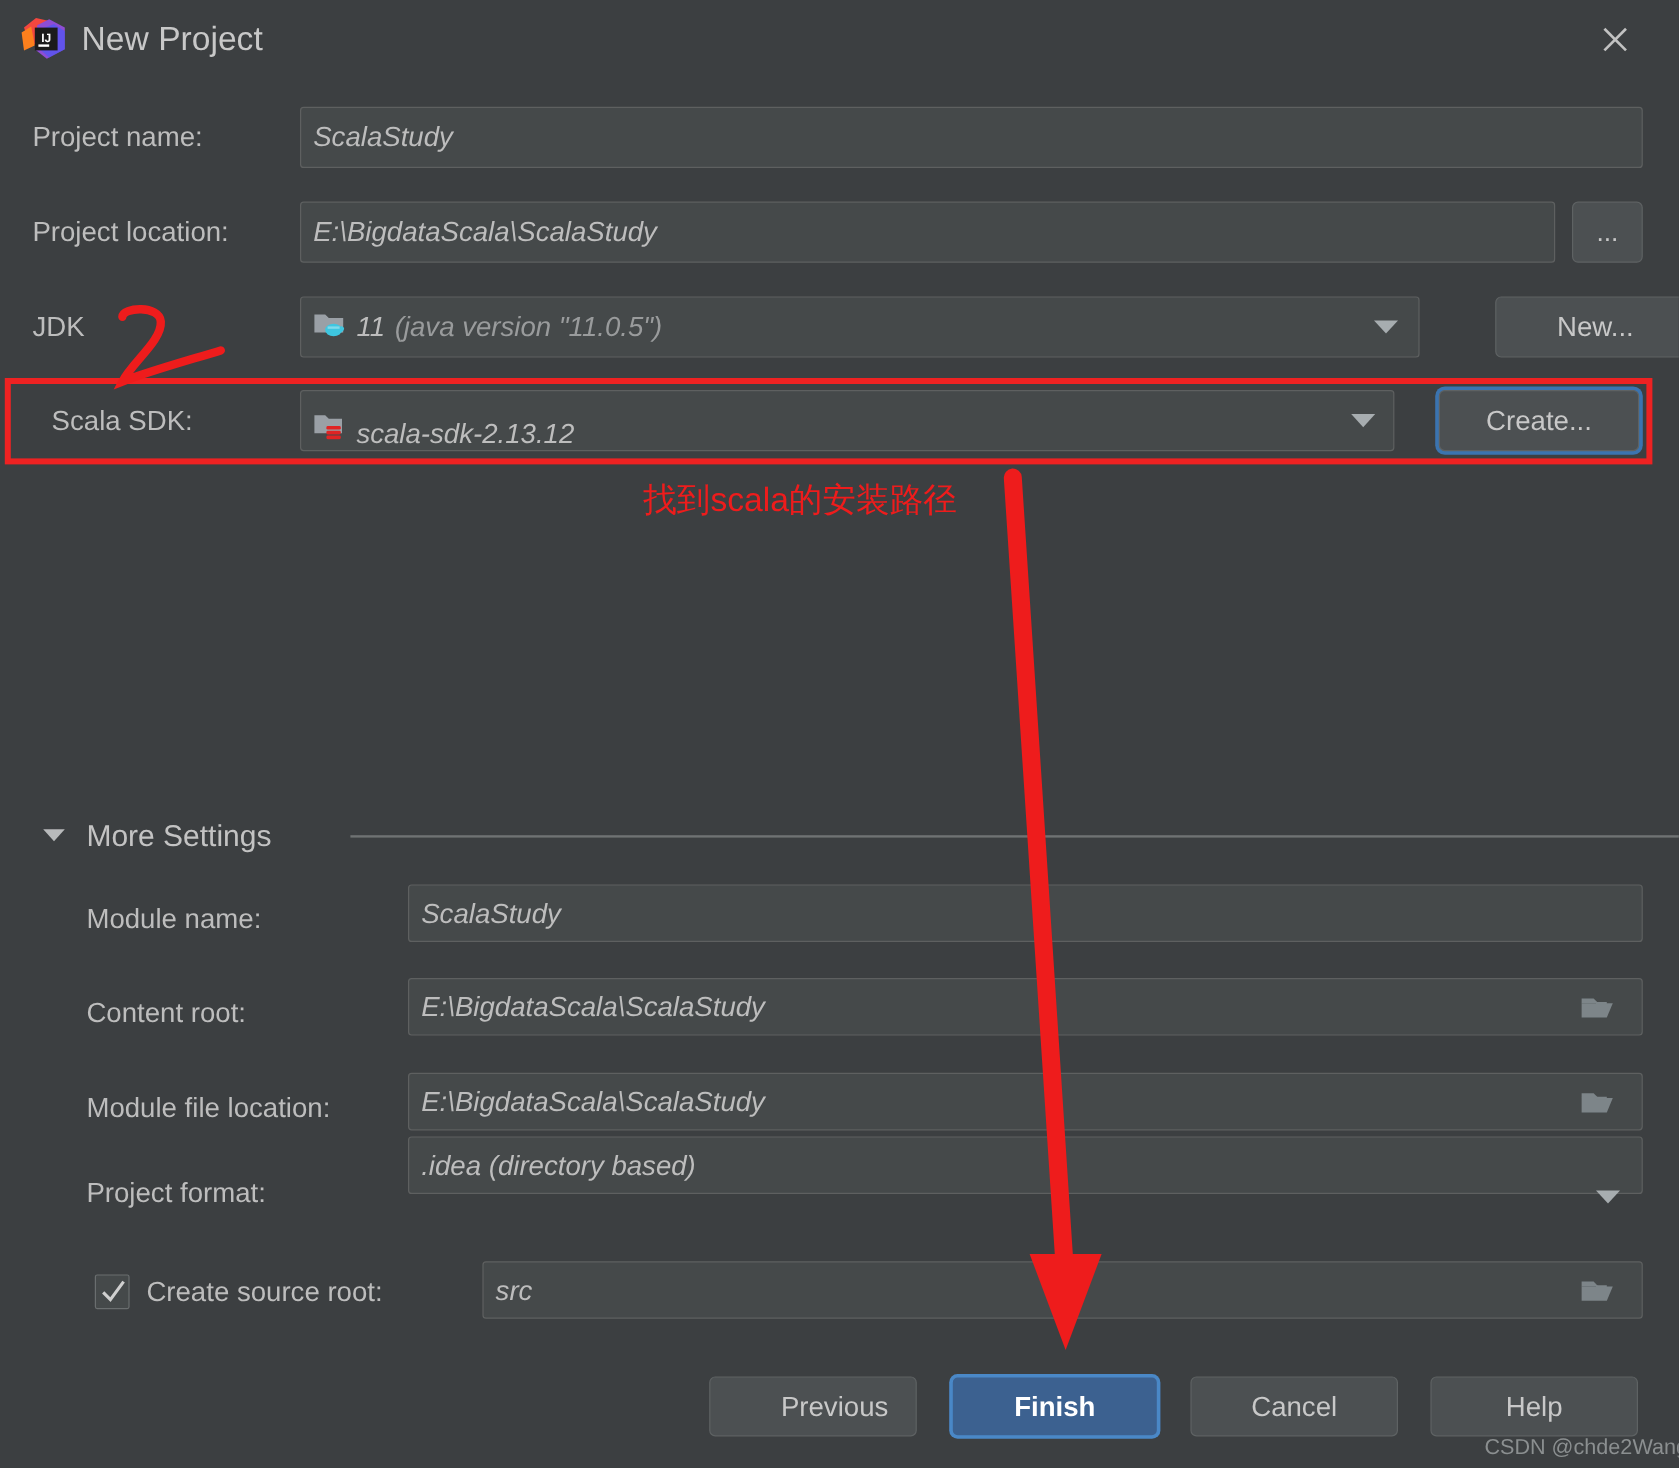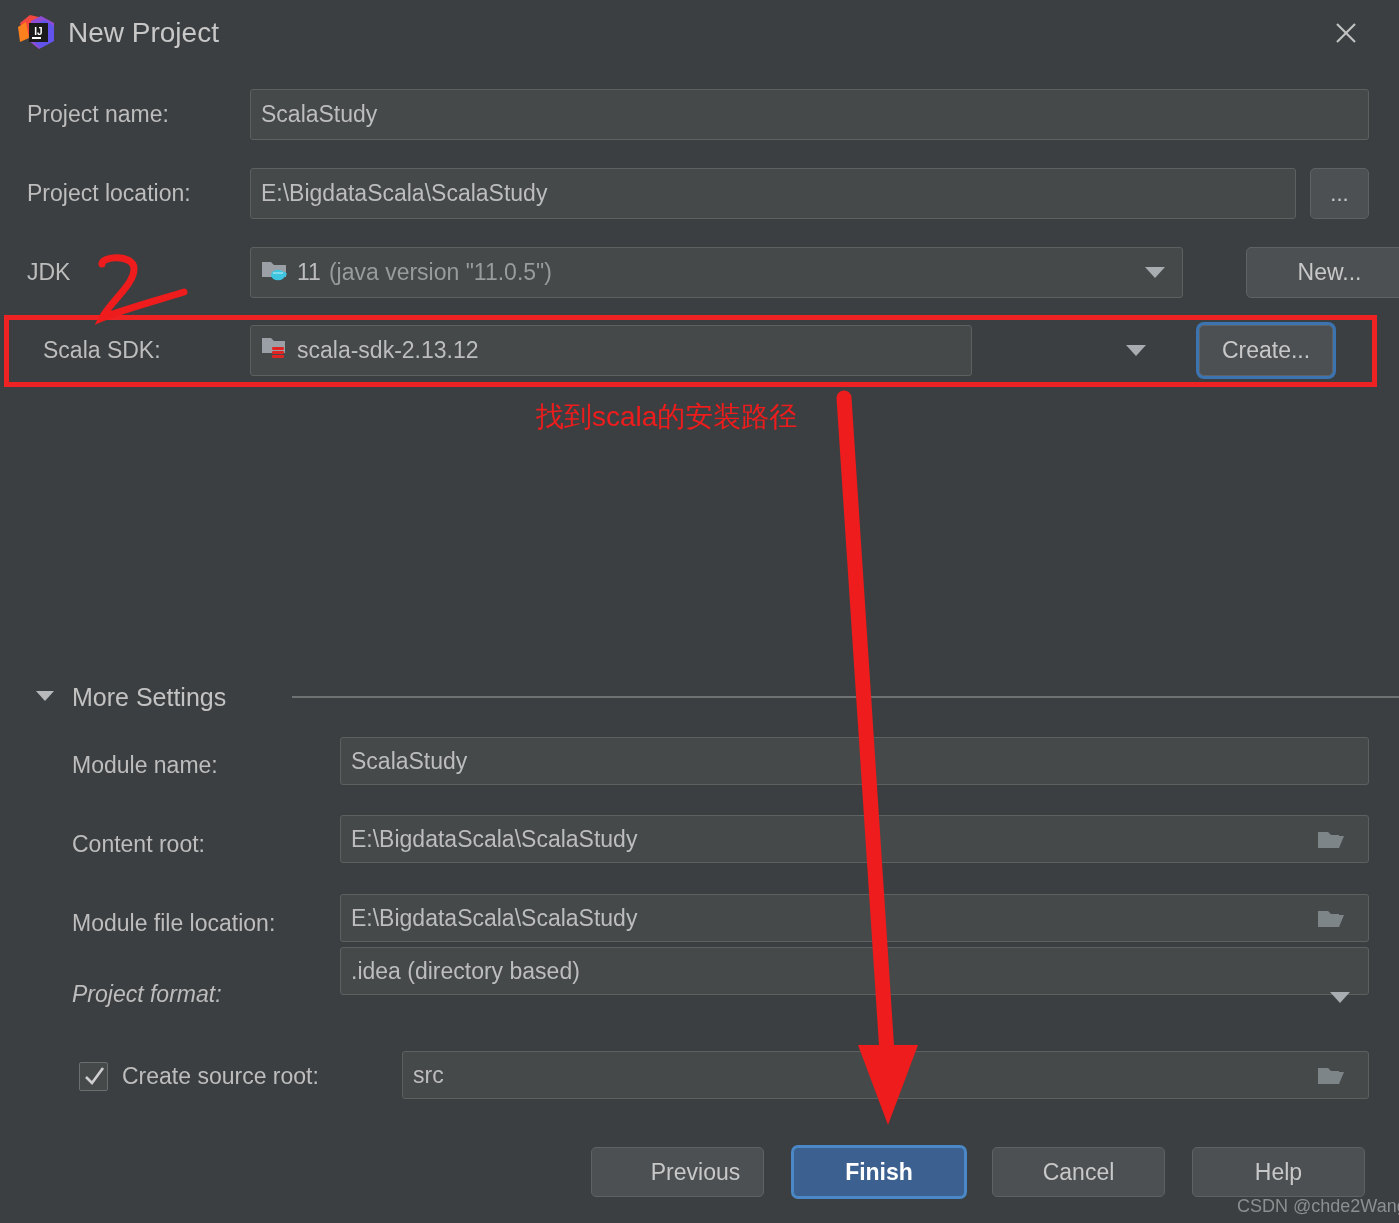--- a/index.html
+++ b/index.html
@@ -60,20 +60,21 @@
     border: 1px solid #5e6060;
     border-radius: 3px;
     box-sizing: border-box;
     display: flex;
     align-items: center;
     padding: 0 10px;
     font-size: 23px;
     color: #bdbdbd;
     white-space: nowrap;
     overflow: hidden;
+    font-style: italic;
   }
   .field .val { flex: 0 0 auto; }
   .field .dim { color: #999b9c; }
 
   
   .btn {
     position: absolute;
     background: #4c5052;
     border: 1px solid #5e6263;
     border-radius: 5px;
@@ -229,33 +230,33 @@
       <rect x="12" y="14" width="10" height="2" fill="#ffffff" opacity="0.35"></rect>
     </svg>
   </span>
   <span class="val">11</span>
   <span class="dim" style="margin-left:8px;">(java version "11.0.5")</span>
 </div>
 <div class="dd-arrow" style="left:1145px; top:267px;"></div>
 <div class="btn" style="left:1202px; top:247px; width:167px; height:51px;margin-left:44px;">New...</div>
 
 <div class="lbl" style="left:43px; top:339px;">Scala SDK:</div>
-<div class="field" style="left:250px; top:325px; width:722px; height:51px;">
+<div class="field" style="left:250px; top:325px; width:912px; height:51px;align-items:flex-end;">
   <span class="sdk-icon">
     <svg width="28" height="26" viewBox="0 0 28 26">
       <path d="M1 3 h9 l3 3 h11 v12 h-23 z" fill="#9aa0a6"></path>
       <rect x="11" y="12" width="12" height="3" rx="1.2" fill="#e02424"></rect>
       <rect x="11" y="16" width="12" height="3" rx="1.2" fill="#e02424"></rect>
       <rect x="11" y="20" width="12" height="3" rx="1.2" fill="#e02424"></rect>
     </svg>
   </span>
   <span class="val">scala-sdk-2.13.12</span>
 </div>
 <div class="dd-arrow" style="left:1126px; top:345px;"></div>
-<div class="btn focused" style="left:1199px; top:325px; width:134px; height:51px;">Create...</div>
+<div class="btn focused" style="left:1199px; top:325px; width:167px; height:51px;">Create...</div>
 
 <div id="more-settings-row">
   <div id="ms-triangle"></div>
   <div id="ms-label">More Settings</div>
   <div id="ms-divider"></div>
 </div>
 
 <div class="lbl" style="left:72px; top:754px;">Module name:</div>
 <div class="field" style="left:340px; top:737px; width:1029px; height:48px;">
   <span class="val">ScalaStudy</span>
@@ -278,21 +279,21 @@
   <span class="val">E:\BigdataScala\ScalaStudy</span>
 </div>
 <div class="folder-btn" style="left:1316px; top:906px;">
   <svg width="30" height="24" viewBox="0 0 30 24">
     <path d="M2 5 h10 l3 3 h0 v1 h-13 z" fill="#7d8589"></path>
     <path d="M2 9 h26 l-5 12 h-21 z" fill="#7d8589"></path>
     <path d="M14 8 h9 v2 h-9 z" fill="#7d8589"></path>
   </svg>
 </div>
 
-<div class="lbl" style="left:72px; top:983px;font-style:italic;">Project format:</div>
+<div class="lbl" style="left:72px; top:983px;">Project format:</div>
 <div class="field" style="left:340px; top:947px; width:1029px; height:48px;">
   <span class="val">.idea (directory based)</span>
 </div>
 <div class="dd-arrow" style="left:1330px; top:992px;"></div>
 
 <div id="src-checkbox">
   <svg width="23" height="23" viewBox="0 0 23 23">
     <polyline points="3,12 9,18 20,3" fill="none" stroke="#cfcfcf" stroke-width="2.6"></polyline>
   </svg>
 </div>

